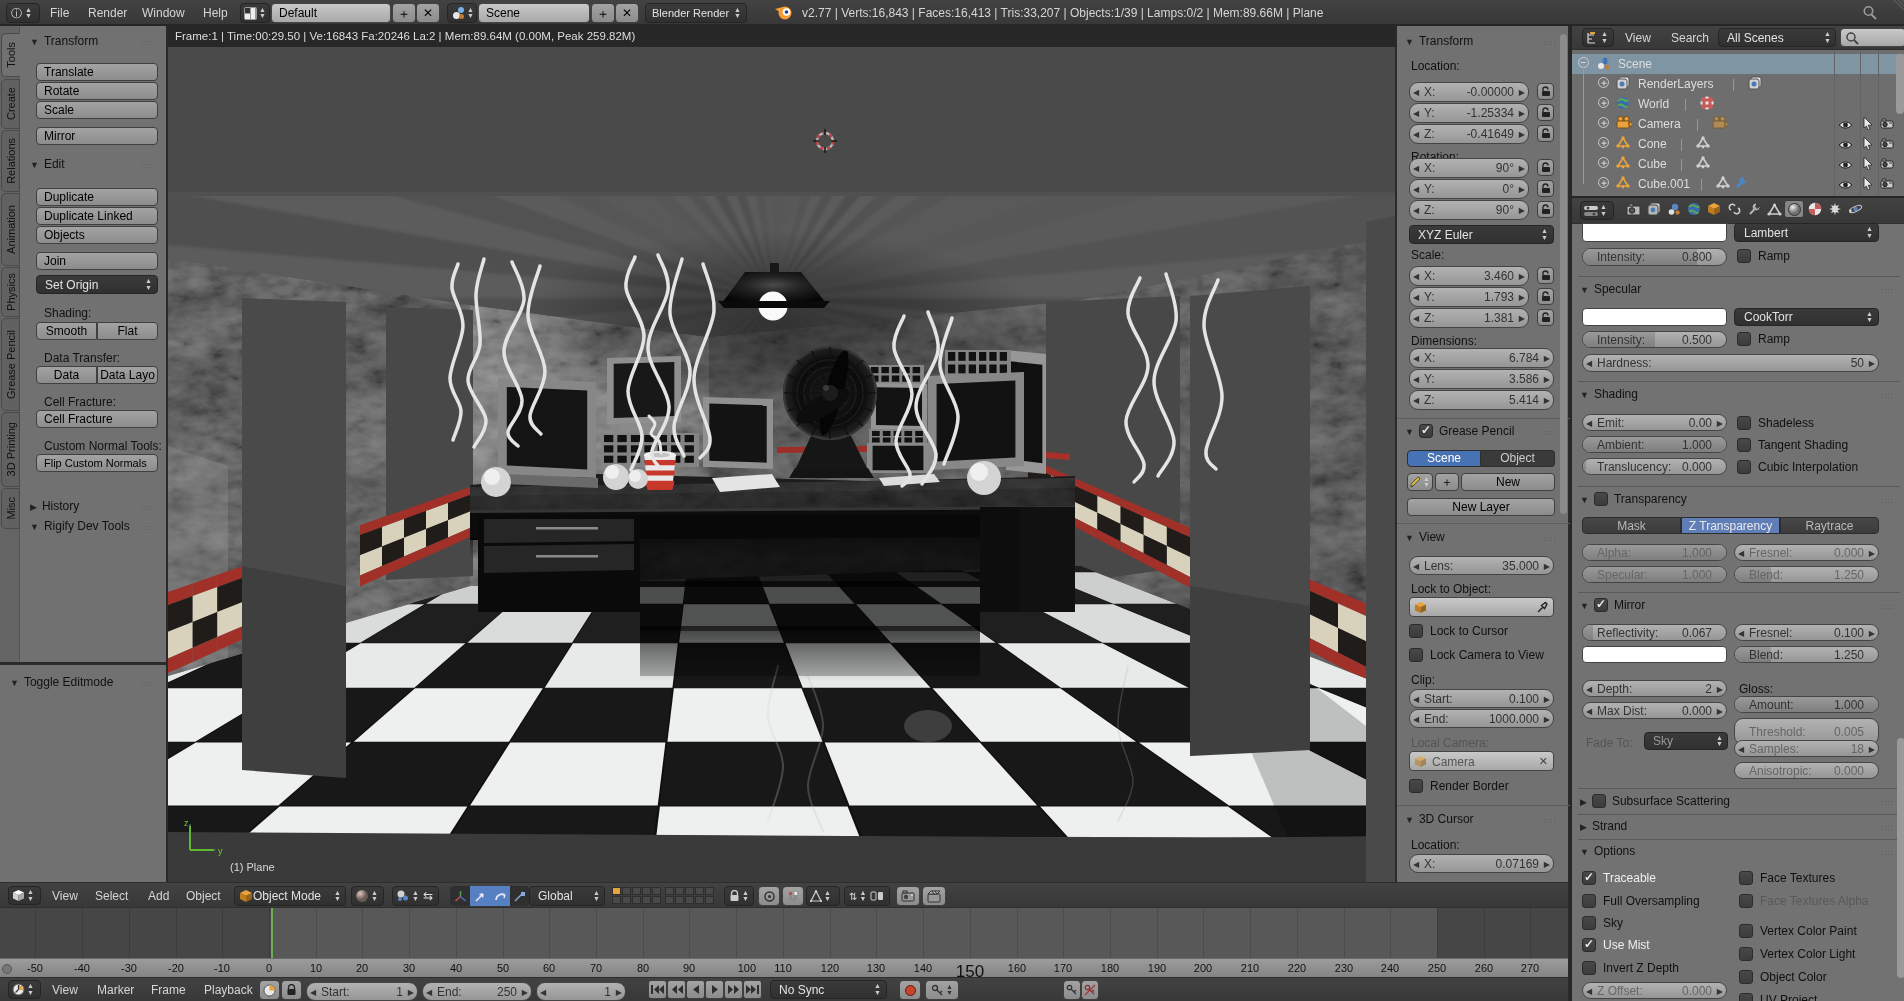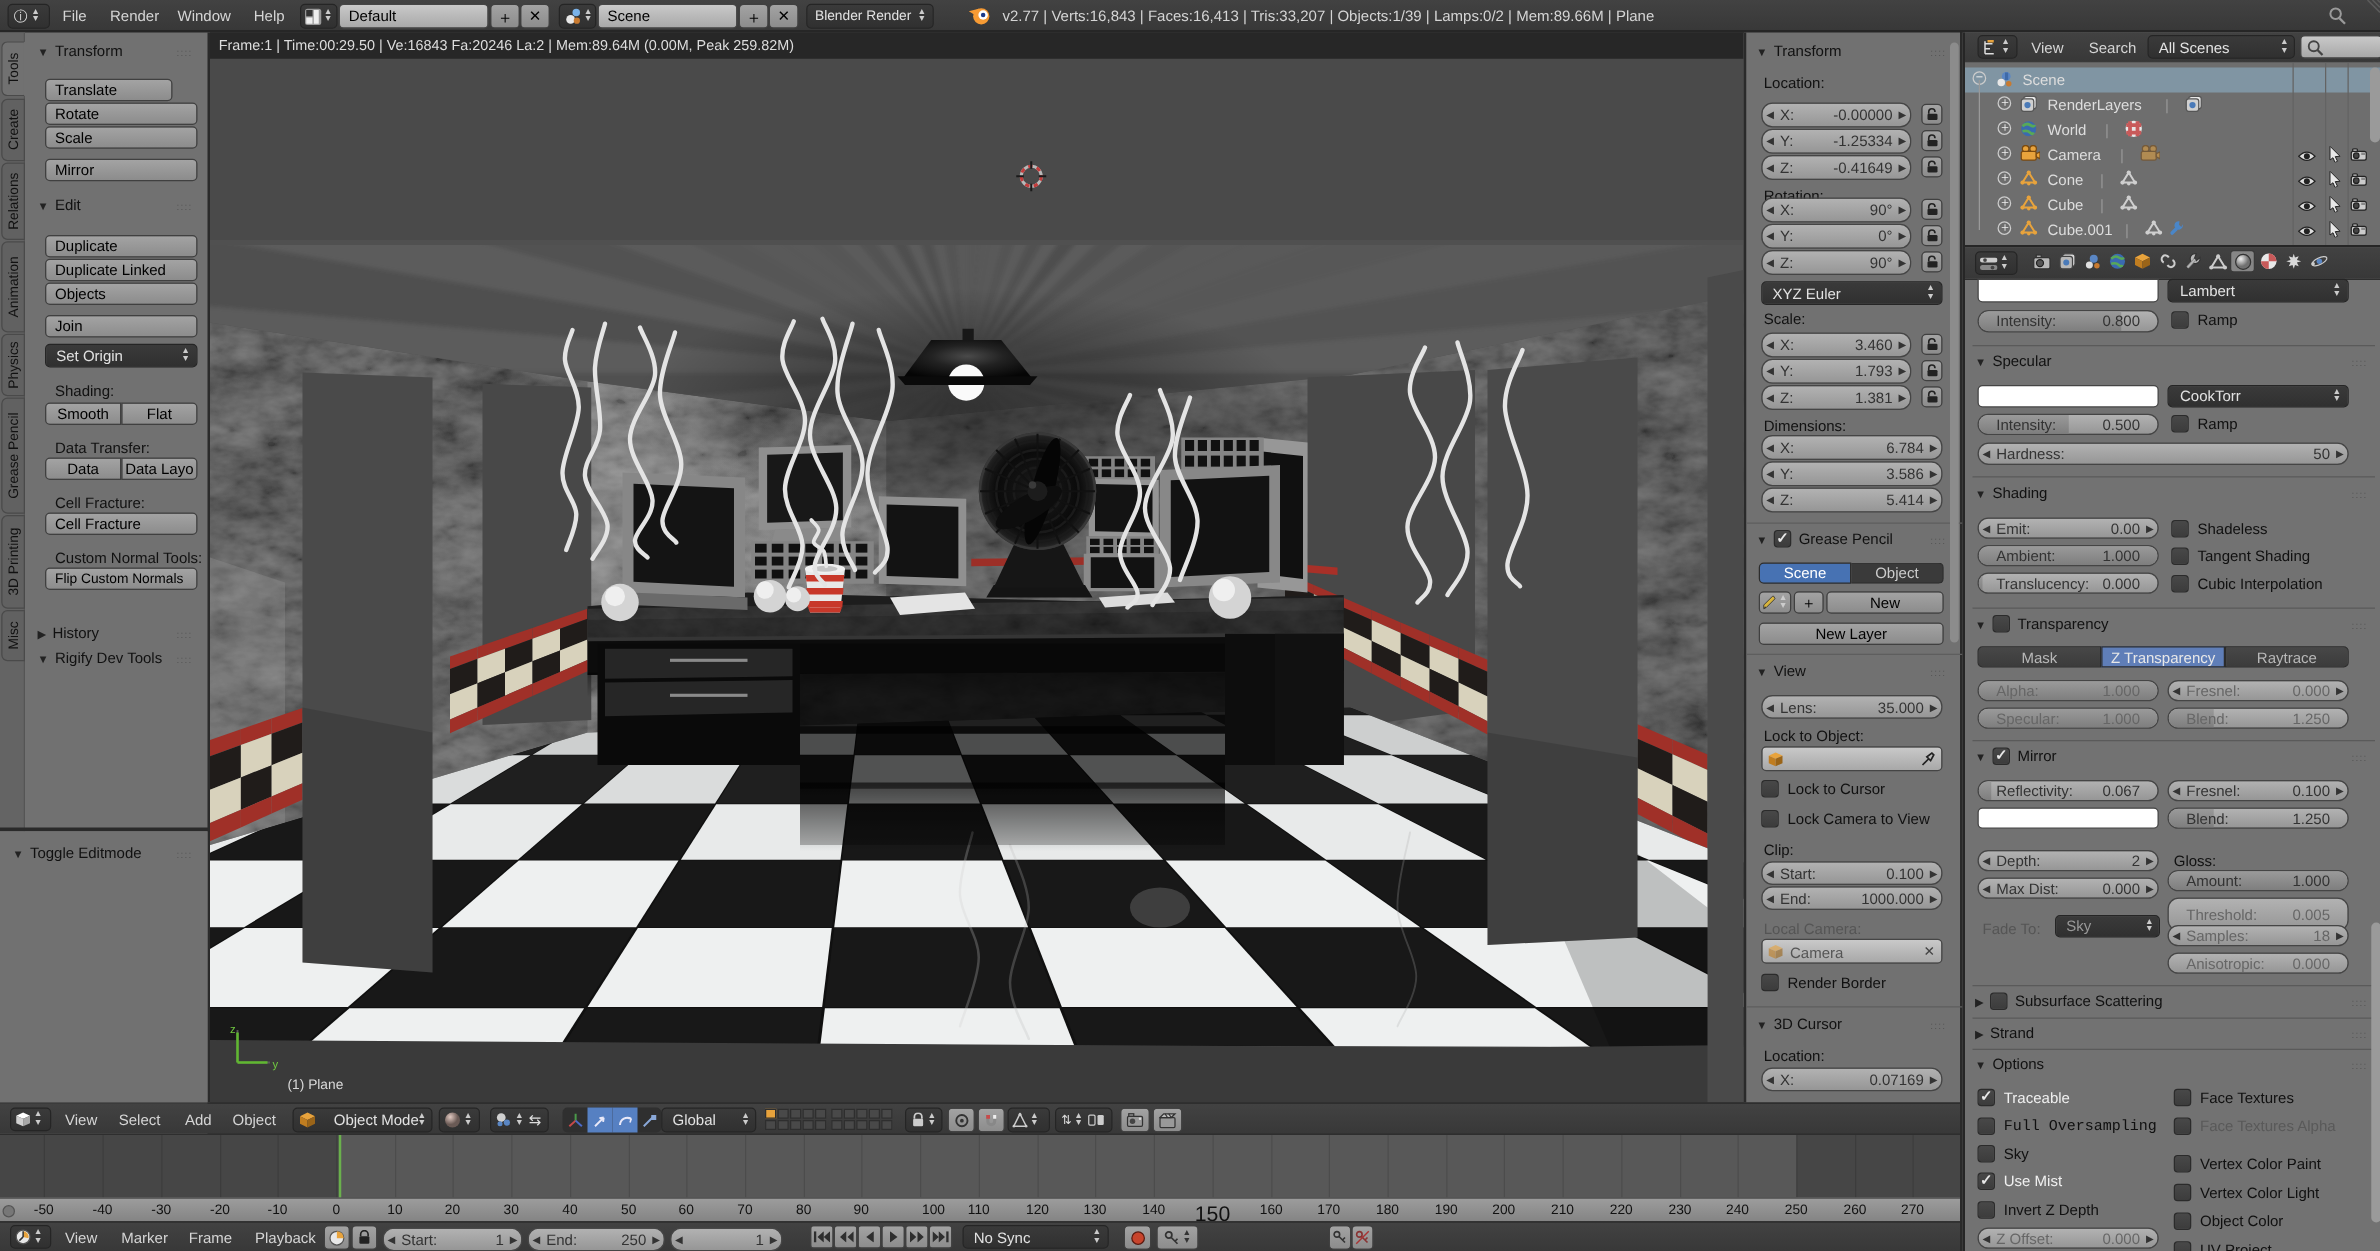--- a/index.html
+++ b/index.html
@@ -103,21 +103,21 @@
       <div class="abs" style="left:1px;top:292px;width:19px;height:93px;background:#616161;border:1px solid #4a4a4a;border-right:1px solid #4a4a4a;border-radius:5px 0 0 5px;display:flex;align-items:center;justify-content:center">
         <span class="vlabel">Grease Pencil</span>
       </div>
       <div class="abs" style="left:1px;top:386px;width:19px;height:75px;background:#616161;border:1px solid #4a4a4a;border-right:1px solid #4a4a4a;border-radius:5px 0 0 5px;display:flex;align-items:center;justify-content:center">
         <span class="vlabel">3D Printing</span>
       </div>
       <div class="abs" style="left:1px;top:462px;width:19px;height:41px;background:#616161;border:1px solid #4a4a4a;border-right:1px solid #4a4a4a;border-radius:5px 0 0 5px;display:flex;align-items:center;justify-content:center">
         <span class="vlabel">Misc</span>
       </div>
       <div class="abs sect" style="left:30px;top:8px;width:130px"><span class="tri">▼</span>Transform<span class="grip" style="position:absolute;right:6px;top:4px">::::</span></div>
-      <div class="abs btn btnL" style="left:36px;top:37px;width:102px;height:18px;font-size:12px">Translate</div>
+      <div class="abs btn btnL" style="left:36px;top:37px;width:122px;height:18px;font-size:12px">Translate</div>
       <div class="abs btn btnL" style="left:36px;top:56px;width:122px;height:18px;font-size:12px">Rotate</div>
       <div class="abs btn btnL" style="left:36px;top:75px;width:122px;height:18px;font-size:12px">Scale</div>
       <div class="abs btn btnL" style="left:36px;top:101px;width:122px;height:18px;font-size:12px">Mirror</div>
       <div class="abs sect" style="left:30px;top:131px;width:130px"><span class="tri">▼</span>Edit<span class="grip" style="position:absolute;right:6px;top:4px">::::</span></div>
       <div class="abs btn btnL" style="left:36px;top:162px;width:122px;height:18px;font-size:12px">Duplicate</div>
       <div class="abs btn btnL" style="left:36px;top:181px;width:122px;height:18px;font-size:12px">Duplicate Linked</div>
       <div class="abs btn btnL" style="left:36px;top:200px;width:122px;height:18px;font-size:12px">Objects</div>
       <div class="abs btn btnL" style="left:36px;top:226px;width:122px;height:18px;font-size:12px">Join</div>
       <div class="abs dark" style="left:36px;top:249px;width:122px;height:19px;padding-left:8px">Set Origin<span class="updn" style="position:absolute;right:5px">▲<br>▼</span></div>
       <div class="abs sect" style="left:44px;top:280px">Shading:</div>
@@ -1265,21 +1265,21 @@
           <span class="lab" style="color:#666">Anisotropic:</span>
           <span class="val" style="color:#666">0.000</span>
         </div>
         <div class="abs" style="left:6px;top:590px;width:322px;height:1px;background:#5a5a5a"></div>
         <div class="abs sect" style="left:8px;top:596px;width:320px"><span class="tri">▶</span><span class="cb" style="margin-right:6px;vertical-align:-3px"></span>Subsurface Scattering<span class="grip" style="position:absolute;right:6px;top:4px">::::</span></div>
         <div class="abs" style="left:6px;top:616px;width:322px;height:1px;background:#5a5a5a"></div>
         <div class="abs sect" style="left:8px;top:621px;width:320px"><span class="tri">▶</span>Strand<span class="grip" style="position:absolute;right:6px;top:4px">::::</span></div>
         <div class="abs" style="left:6px;top:641px;width:322px;height:1px;background:#5a5a5a"></div>
         <div class="abs sect" style="left:8px;top:646px;width:320px"><span class="tri">▼</span>Options<span class="grip" style="position:absolute;right:6px;top:4px">::::</span></div>
         <div class="abs cbrow" style="left:10px;top:673px;color:#f0f0f0"><span class="cb on"></span>Traceable</div>
-        <div class="abs cbrow" style="left:10px;top:696px;font-family:Liberation Mono, monospace;"><span class="cb"></span>Full Oversampling</div>
+        <div class="abs cbrow" style="left:10px;top:696px;"><span class="cb"></span>Full Oversampling</div>
         <div class="abs cbrow" style="left:10px;top:718px;"><span class="cb"></span>Sky</div>
         <div class="abs cbrow" style="left:10px;top:740px;color:#f0f0f0"><span class="cb on"></span>Use Mist</div>
         <div class="abs cbrow" style="left:10px;top:763px;"><span class="cb"></span>Invert Z Depth</div>
         <div class="abs pill" style="left:10px;top:784px;width:145px;height:17px;color:#666">
           <span class="arrL">◀</span>
           <span class="arrR">▶</span>
           <span class="lab" style="color:#666">Z Offset:</span>
           <span class="val" style="color:#666">0.000</span>
         </div>
         <div class="abs cbrow" style="left:167px;top:673px;"><span class="cb"></span>Face Textures</div>
@@ -1303,21 +1303,21 @@
       <div class="abs menu-item" style="left:52px;top:6px">View</div>
       <div class="abs menu-item" style="left:95px;top:6px">Select</div>
       <div class="abs menu-item" style="left:148px;top:6px">Add</div>
       <div class="abs menu-item" style="left:186px;top:6px">Object</div>
       <div class="abs dark" style="left:234px;top:3px;width:112px;height:20px;padding-left:4px">
         <svg width="14" height="14" viewBox="0 0 14 14">
           <path d="M7 1 L13 4 L7 7 L1 4 Z" fill="#e8a33c"></path>
           <path d="M1 4 L7 7 L7 13 L1 10 Z" fill="#c07d20"></path>
           <path d="M13 4 L7 7 L7 13 L13 10 Z" fill="#9a6418"></path>
         </svg>
-        <span style="margin-left:14px">Object Mode</span>
+        <span style="margin-left:0">Object Mode</span>
         <span class="updn" style="position:absolute;right:4px">▲<br>▼</span>
       </div>
       <div class="abs dark" style="left:351px;top:3px;width:33px;height:20px;padding-left:3px">
         <svg width="14" height="14" viewBox="0 0 14 14">
           <defs>
             <radialGradient id="sph" cx=".35" cy=".3">
               <stop offset="0" stop-color="#e0c8c0"></stop>
               <stop offset="1" stop-color="#6a5a55"></stop>
             </radialGradient>
           </defs>

